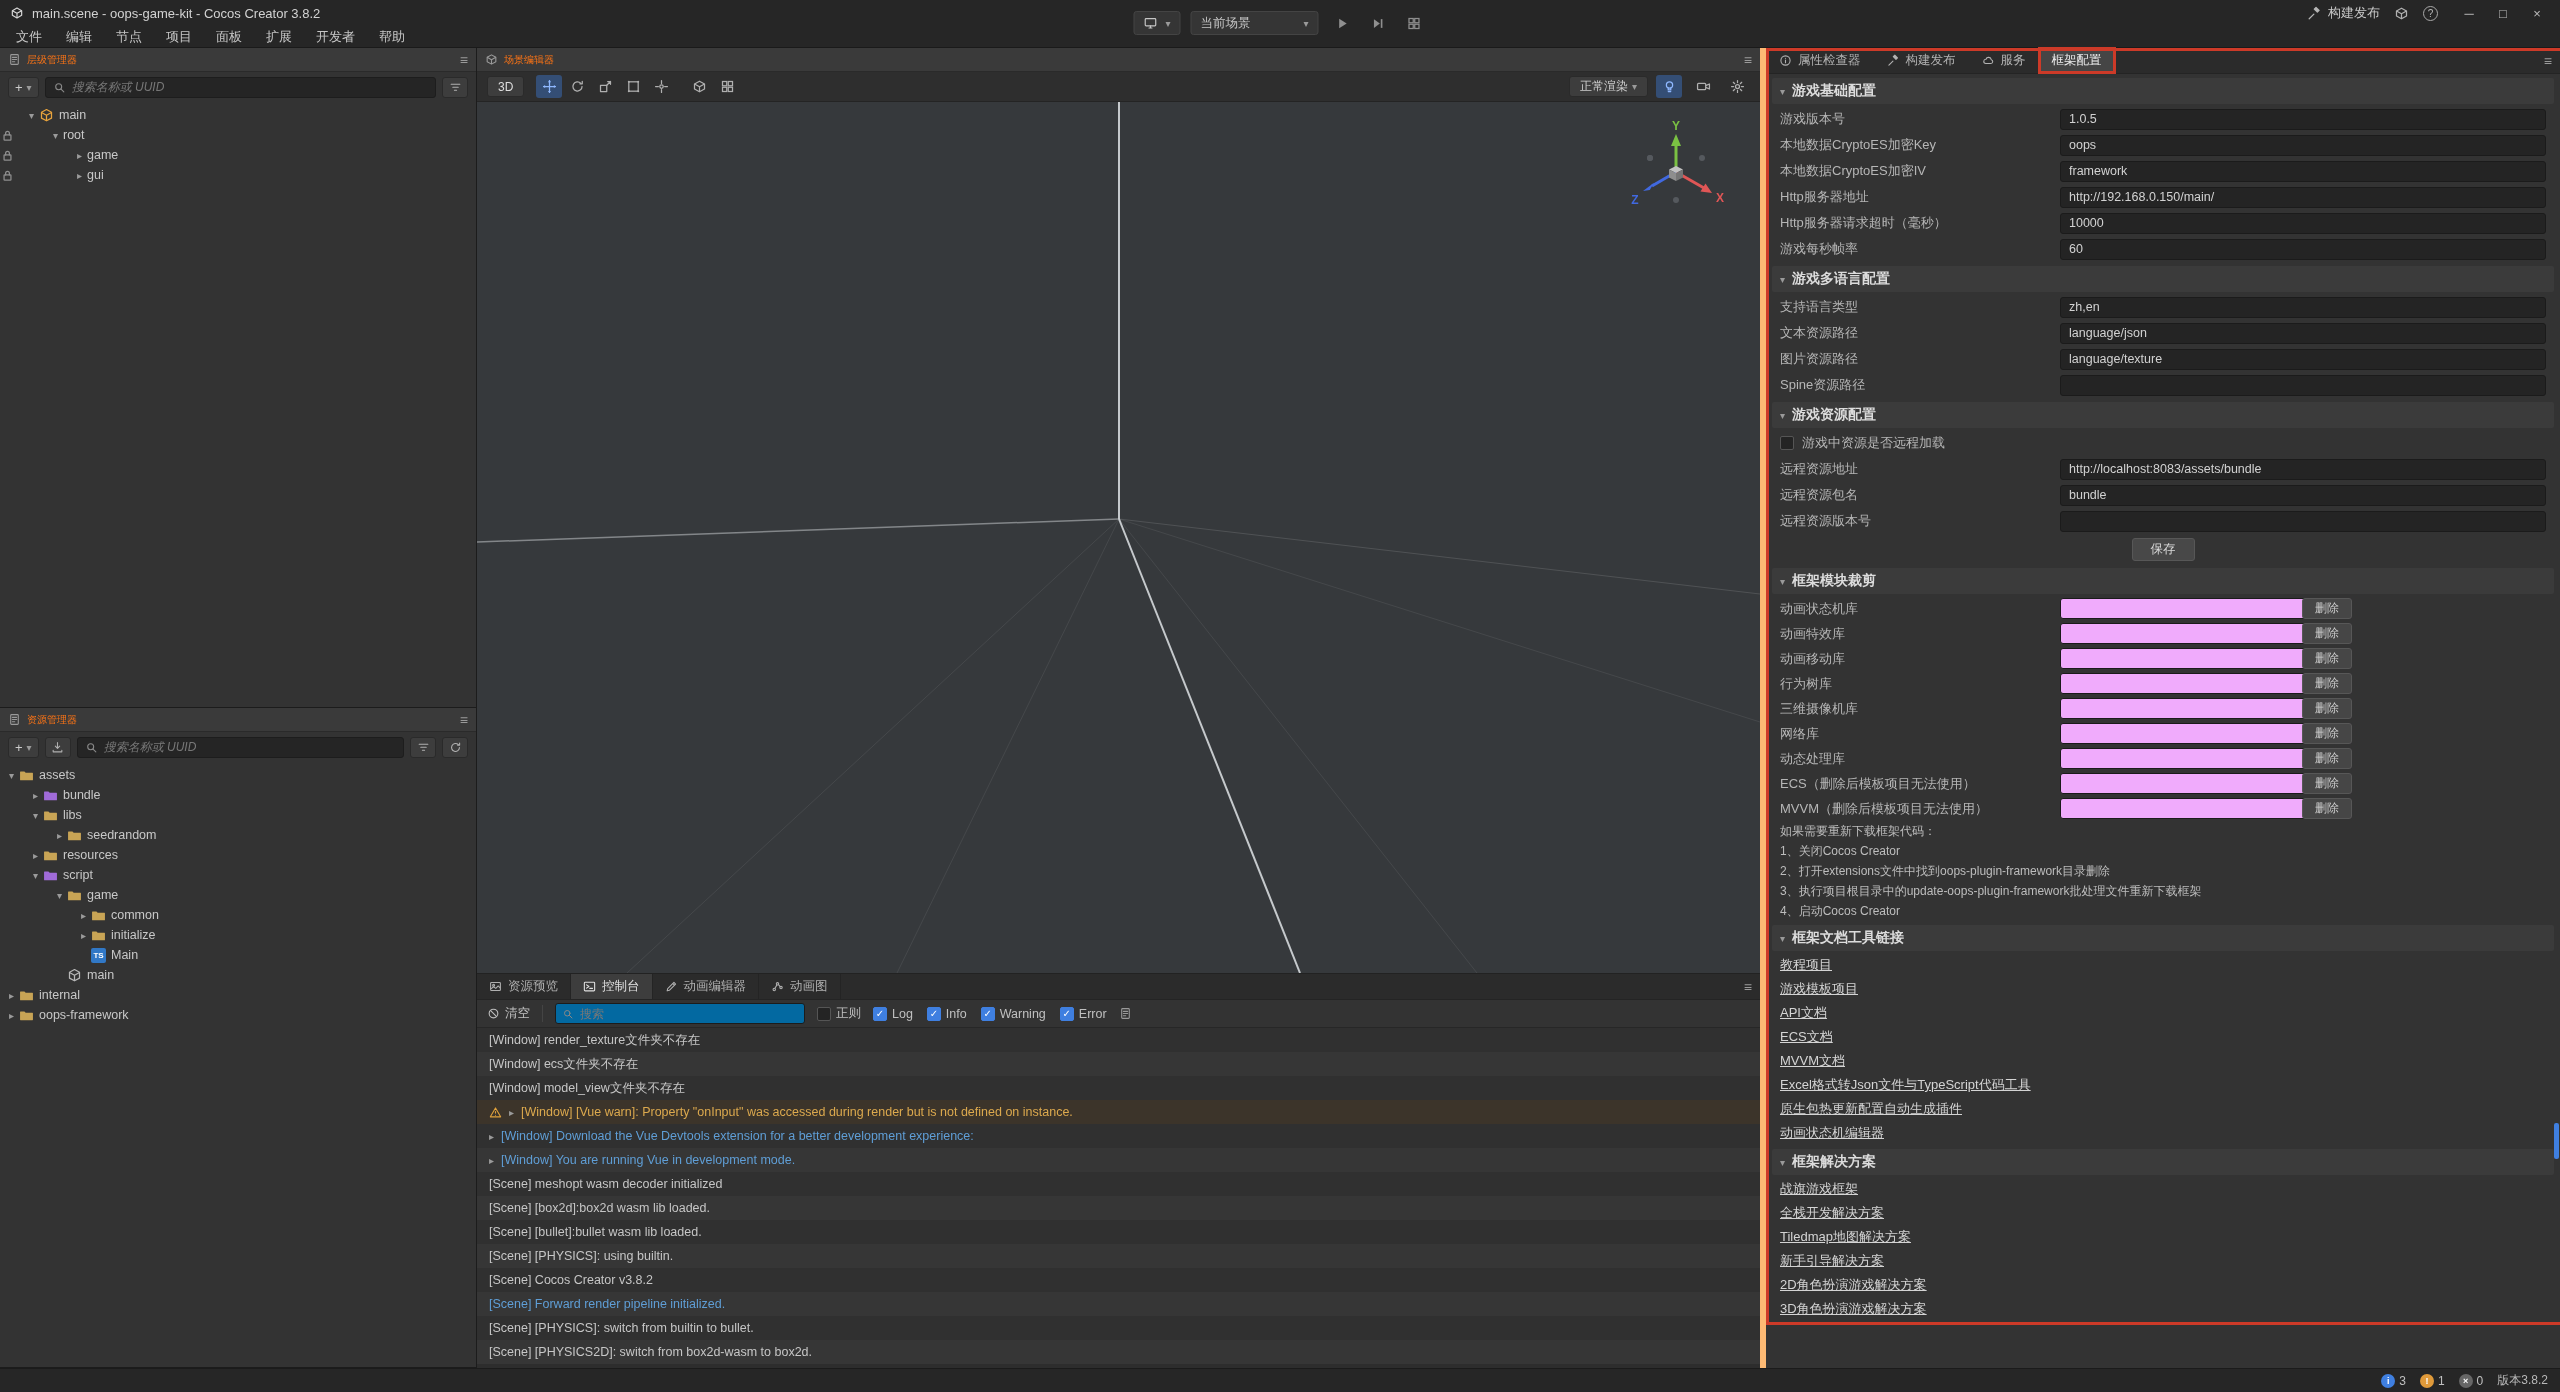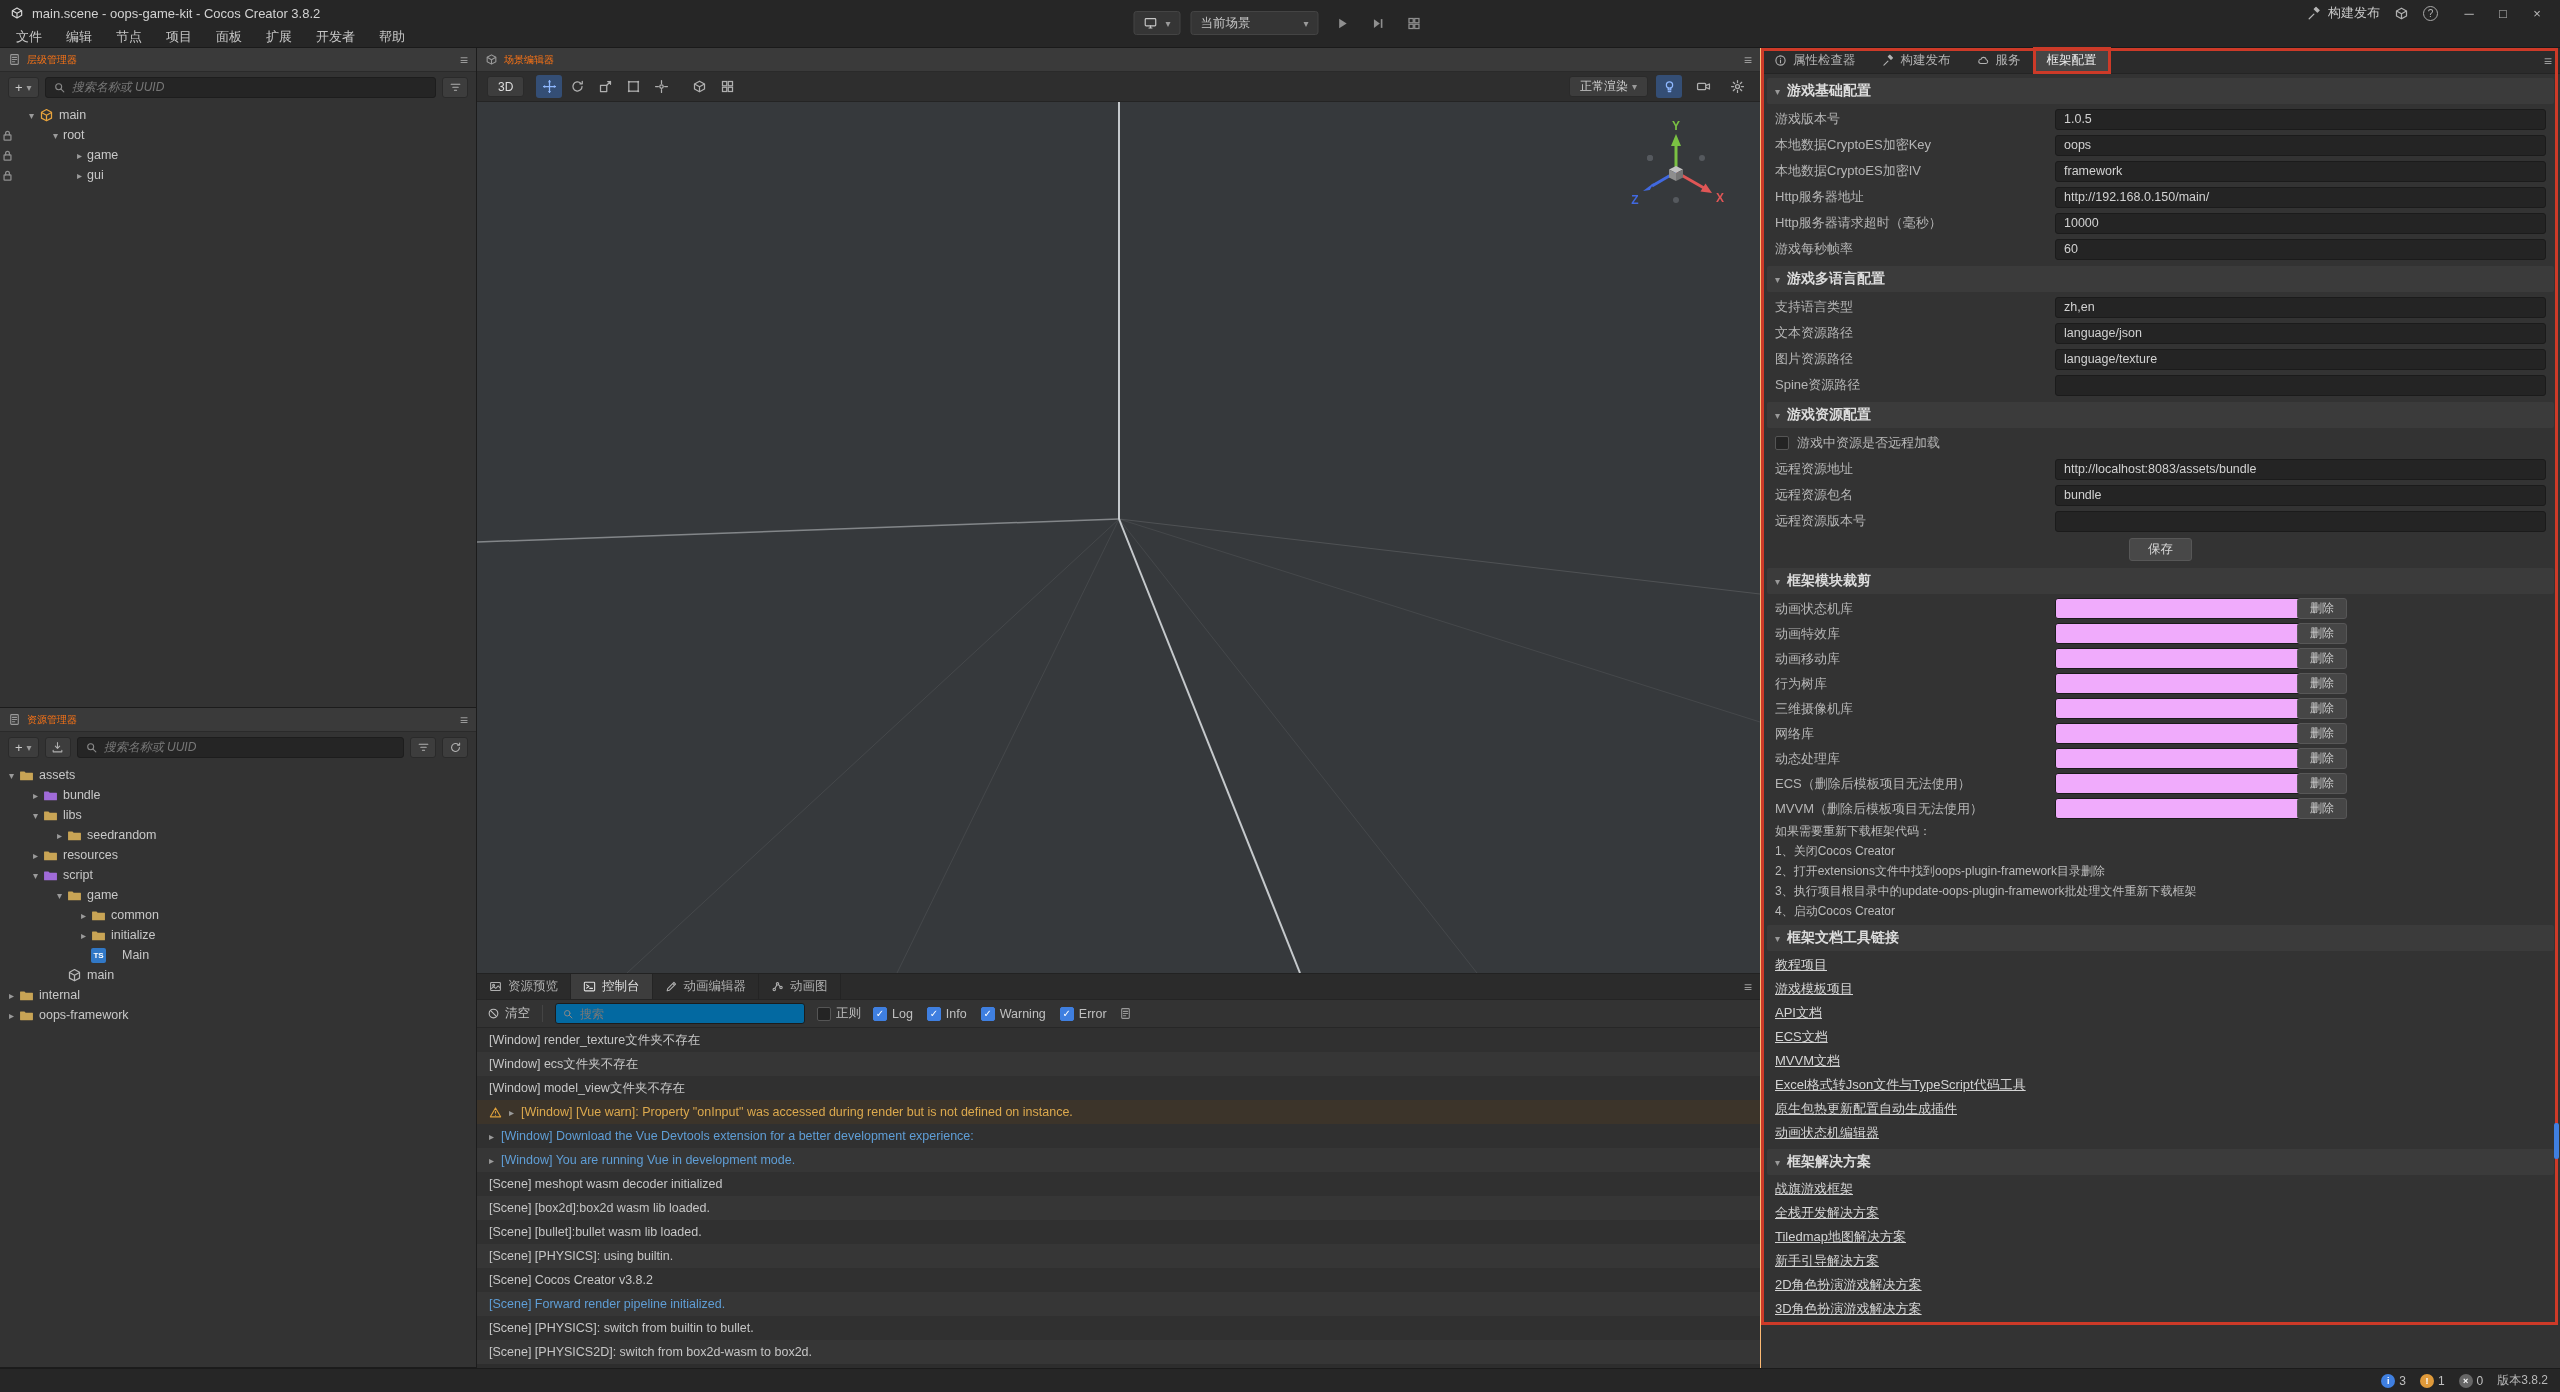--- a/index.html
+++ b/index.html
@@ -50,21 +50,21 @@
   .tree{flex:1;overflow:hidden;padding-top:3px}
   .tree-row{height:20px;display:flex;align-items:center;font-size:12.5px;color:#c8c8c8;cursor:pointer;white-space:nowrap}
   .lockcell{width:20px;flex:none;display:flex;justify-content:center;align-items:center}
   .lockcell .ic{width:12px;height:12px;color:#8f8f8f}
   .tree-arrow{width:15px;flex:none;text-align:center;color:#9a9a9a;font-size:10px}
   .tree-row .ic{width:15px;height:15px;margin-right:5px}
   .c-folder{color:var(--folder,#c8a455)}
   .c-bundle{color:var(--bundle-folder,#a06bd8)}
   .c-scene{color:var(--scene-node,#e8a33d)}
   .c-node{color:#b8b8b8}
-  .ts-badge{width:15px;height:15px;background:#3178c6;color:#fff;font-size:8px;font-weight:bold;display:flex;align-items:center;justify-content:center;border-radius:2px;margin-right:16px;flex:none}
+  .ts-badge{width:15px;height:15px;background:#3178c6;color:#fff;font-size:8px;font-weight:bold;display:flex;align-items:center;justify-content:center;border-radius:2px;margin-right:5px;flex:none}
 
   
   .center-col{flex:1;display:flex;flex-direction:column;min-width:0;background:#333}
   .scene-header{height:24px;background:#3a3a3a;display:flex;align-items:center;gap:6px;padding:0 8px;border-bottom:1px solid #2a2a2a;flex:none}
   .scene-header .ic{width:13px;height:13px;color:#9a9a9a}
   .scene-toolbar{height:30px;background:#2e2e2e;display:flex;align-items:center;gap:8px;padding:0 10px;flex:none;border-bottom:1px solid #242424}
   .dim-btn{height:21px;padding:0 10px;background:#3d3d3d;border:1px solid #2a2a2a;border-radius:3px;font-size:12px;color:#ddd;display:flex;align-items:center;cursor:pointer}
   .tool-group{display:flex;gap:2px;align-items:center;margin-left:4px}
   .sicon{width:26px;height:23px;display:flex;align-items:center;justify-content:center;border-radius:3px;color:#b0b0b0;cursor:pointer}
   .sicon .ic{width:15px;height:15px}
@@ -98,21 +98,21 @@
   .con-logs{flex:1;overflow:hidden;background:#2d2d2d}
   .log-row{height:24px;display:flex;align-items:center;gap:7px;padding:0 12px;font-size:12.5px;color:#c6c6c6;white-space:nowrap}
   .log-row:nth-child(odd){background:#303030}
   .log-row:nth-child(even){background:#363636}
   .log-row.t-warn{background:#3c342a !important;color:var(--warning,#dca94e)}
   .log-row.t-info{color:var(--info-log,#5f9ed6)}
   .warn-ic{width:13px;height:13px;color:#e0a23c}
   .log-arrow{font-size:10px;color:#9a9a9a}
 
   
-  .right-col{width:800px;flex:none;background:#333;position:relative;display:flex;flex-direction:column;border-left:1px solid #fdba74}
+  .right-col{width:800px;flex:none;background:#333;position:relative;display:flex;flex-direction:column;border-left:6px solid #fdba74}
   .insp-tabbar{height:26px;background:#2b2b2b;display:flex;align-items:center;padding-right:8px;border-bottom:1px solid #242424;flex:none}
   .insp-tab{display:flex;align-items:center;gap:6px;padding:0 13px;height:100%;font-size:12.5px;color:#b2b2b2;cursor:pointer}
   .insp-tab .ic{width:13px;height:13px}
   .insp-tab.active{background:#454545;color:#eee}
   .insp-tab.hl{outline:3px solid var(--annotation,#cd3a28);outline-offset:-2px}
   .insp-body{flex:1;padding:4px 6px 0 6px;overflow:hidden}
   .insp-section{margin-bottom:4px}
   .section-header{height:26px;display:flex;align-items:center;gap:7px;background:#3b3b3b;border-radius:2px;padding:0 8px;margin-bottom:2px;cursor:pointer}
   .sec-arrow{font-size:10px;color:#9a9a9a}
   .sec-title{font-size:14px;color:#dcdcdc;font-weight:600}

